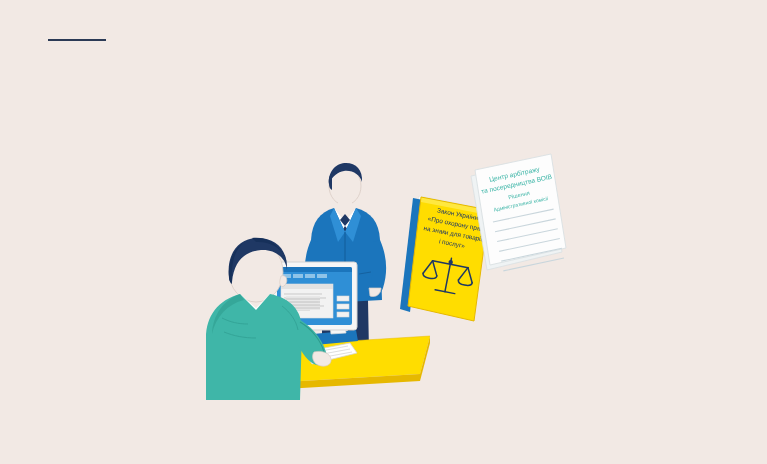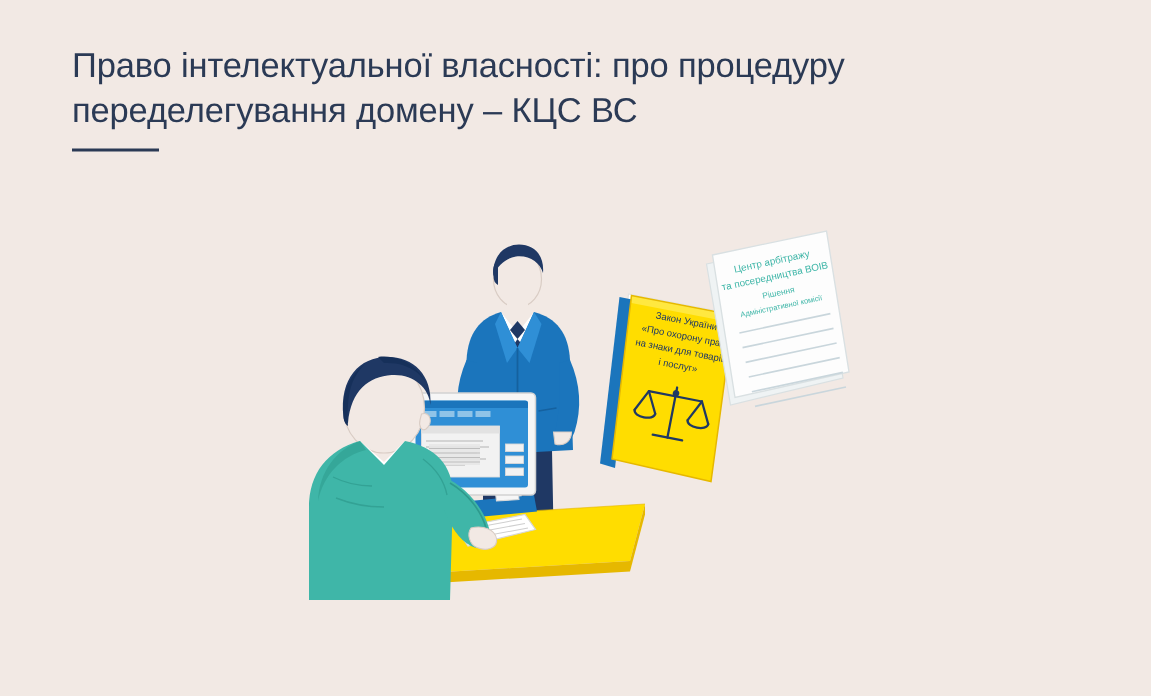--- a/index.html
+++ b/index.html
@@ -237,17 +237,16 @@
           <path d="M490 236 H552"></path>
           <path d="M490 246 H552"></path>
           <path d="M490 256 H552"></path>
           <path d="M490 266 H552"></path>
         </g>
       </g>
     </g>
   </svg>
 
   <div id="header">
-    <h1 id="title">Право інтелектуальної власності: про процедуру переделегування домену – КЦС ВС</h1>
     <div id="title-rule"></div>
   </div>
 
 </div>
 
 </body></html>

